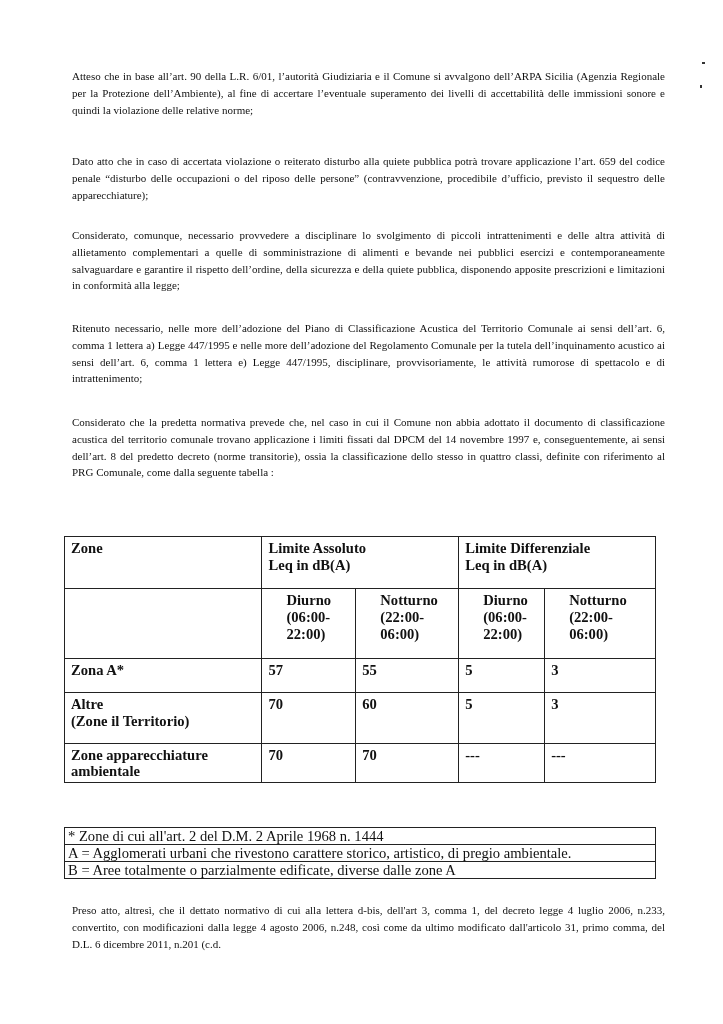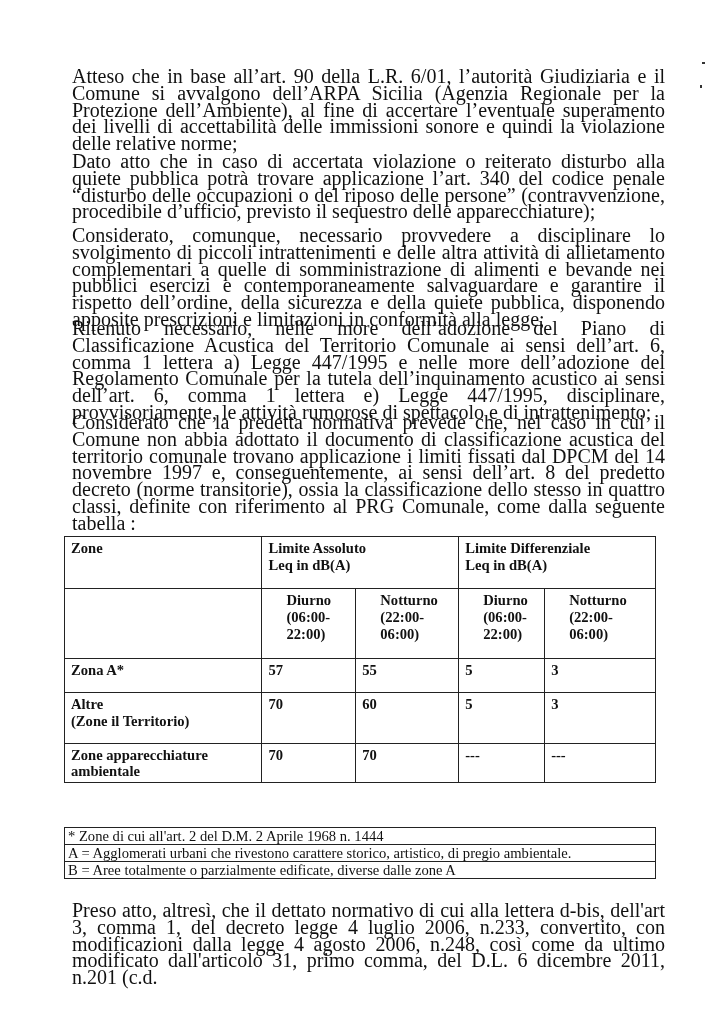--- a/index.html
+++ b/index.html
@@ -2,21 +2,21 @@
 <html><head>
 <meta charset="utf-8">
 <style>
   html, body { margin: 0; padding: 0; }
   body {
     width: 723px; height: 1024px; background: #ffffff; position: relative; overflow: hidden;
     font-family: "Liberation Serif", serif; color: #111111;
   }
   .para {
     position: absolute; left: 72px; width: 593px;
-    font-size: 20px; line-height: 16.8px; text-align: justify;
+    font-size: 11px; line-height: 16.8px; text-align: justify;
     margin: 0;
   }
   .mark { position: absolute; width: 3px; height: 2px; background: #333; }
   table.zones {
     position: absolute; left: 64px; top: 536px; width: 592px;
     border-collapse: collapse; font-weight: bold; font-size: 14.6px; line-height: 17px;
   }
   table.zones td {
     border: 1.5px solid #222; vertical-align: top; padding: 3px 6px; text-align: left;
   }
@@ -33,21 +33,21 @@
   }
   table.notes td { border: 1.5px solid #222; padding: 0 3px; margin-left: 13px; }
 </style>
 </head>
 <body>
 
 <div class="mark" style="left:702px;top:62px;"></div>
 <div class="mark" style="left:700px;top:85px;width:2px;height:3px;"></div>
 
 <p class="para" style="top:68px;">Atteso che in base all’art. 90 della L.R. 6/01, l’autorità Giudiziaria e il Comune si avvalgono dell’ARPA Sicilia (Agenzia Regionale per la Protezione dell’Ambiente), al fine di accertare l’eventuale superamento dei livelli di accettabilità delle immissioni sonore e quindi la violazione delle relative norme;</p>
-<p class="para" style="top:153px;">Dato atto che in caso di accertata violazione o reiterato disturbo alla quiete pubblica  potrà trovare applicazione l’art. 340 del codice penale “disturbo delle occupazioni o del riposo delle persone” (contravvenzione, procedibile d’ufficio, previsto il sequestro delle apparecchiature);</p>
+<p class="para" style="top:153px;">Dato atto che in caso di accertata violazione o reiterato disturbo alla quiete pubblica  potrà trovare applicazione l’art. 659 del codice penale “disturbo delle occupazioni o del riposo delle persone” (contravvenzione, procedibile d’ufficio, previsto il sequestro delle apparecchiature);</p>
 <p class="para" style="top:227px;">Considerato, comunque, necessario provvedere a disciplinare lo svolgimento di piccoli intrattenimenti e delle altra attività di allietamento complementari a quelle di somministrazione di alimenti e bevande nei pubblici esercizi e contemporaneamente salvaguardare e garantire il rispetto dell’ordine, della sicurezza e della quiete pubblica, disponendo apposite prescrizioni e limitazioni in conformità alla legge;</p>
 <p class="para" style="top:320px;">Ritenuto necessario, nelle more dell’adozione del Piano di Classificazione Acustica del Territorio Comunale ai sensi dell’art. 6, comma 1 lettera a) Legge 447/1995 e nelle more dell’adozione del Regolamento Comunale per la tutela dell’inquinamento acustico ai sensi dell’art. 6, comma 1 lettera e) Legge 447/1995, disciplinare, provvisoriamente, le attività rumorose di spettacolo e di intrattenimento;</p>
 <p class="para" style="top:414px;">Considerato che la predetta normativa prevede che, nel caso in cui il Comune non abbia adottato il documento di classificazione acustica del territorio comunale trovano applicazione i limiti fissati dal DPCM del 14 novembre 1997 e, conseguentemente, ai sensi dell’art. 8 del predetto decreto (norme transitorie), ossia la classificazione dello stesso in quattro classi, definite con riferimento al PRG Comunale, come dalla seguente tabella :</p>
 
 <table class="zones">
   <colgroup>
       <col class="c0">
       <col class="c1">
       <col class="c2">
       <col class="c3">

